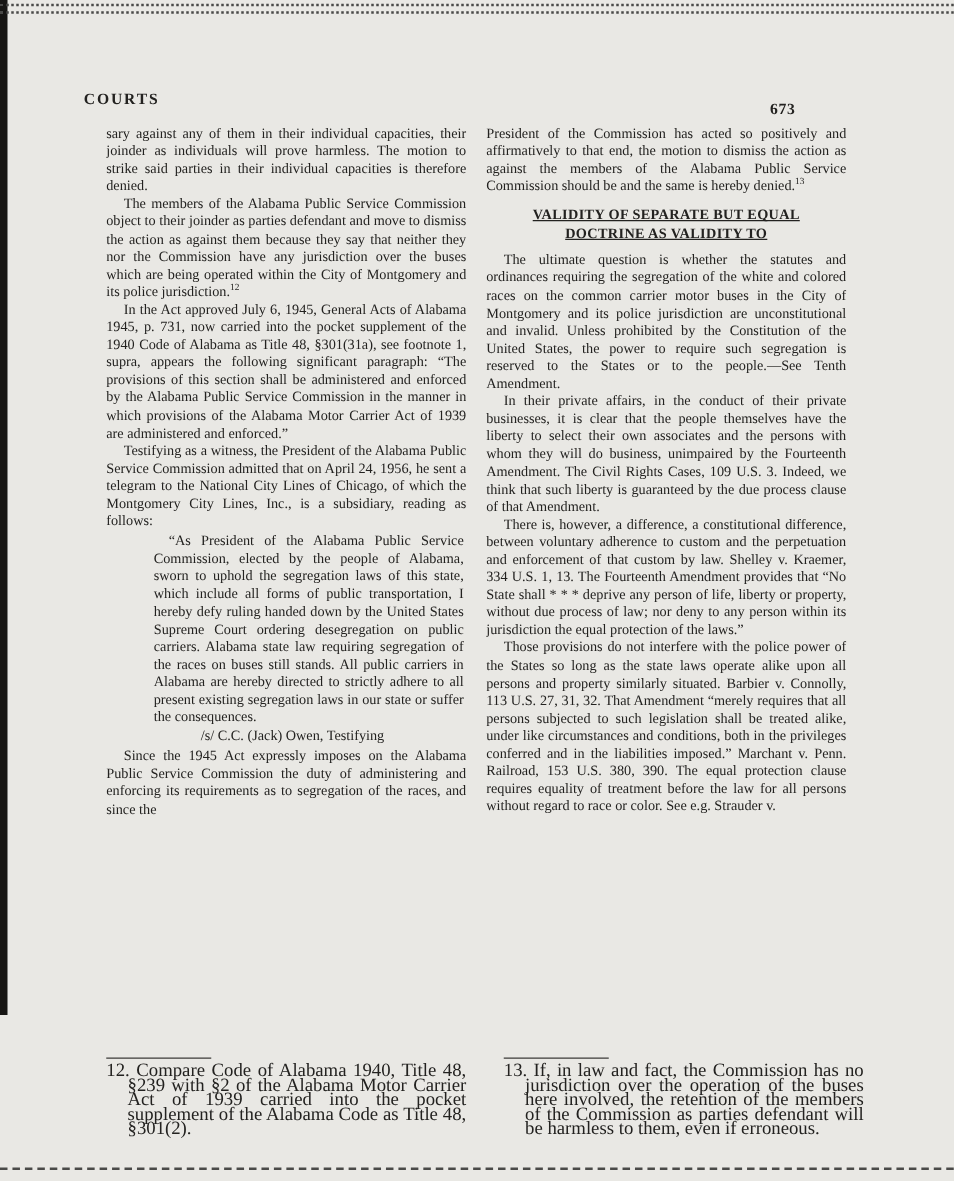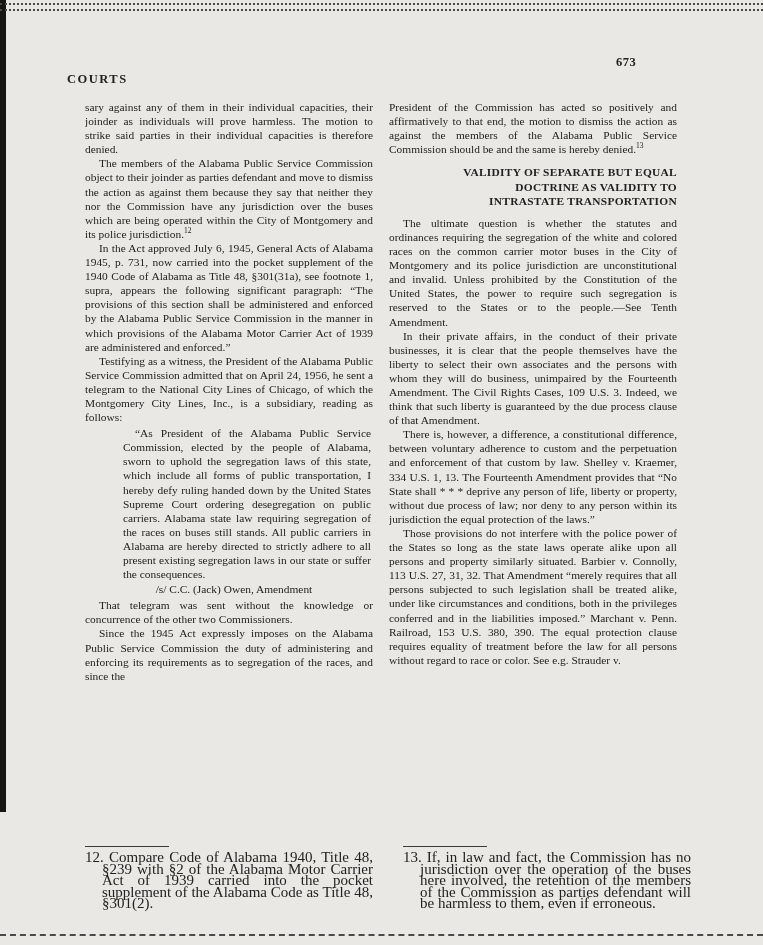--- a/index.html
+++ b/index.html
@@ -38,21 +38,21 @@
     position: absolute;
     top: 72px; left: 85px; width: 592px;
     text-align: left;
     font-weight: bold;
     font-size: 12.5px;
     letter-spacing: 1.5px;
   }
   .running-head .head-title { transform: translateX(-18px); display: inline-block; }
   .page-number {
     position: absolute;
-    top: 55px; left: 616px;
+    top: 80px; left: 616px;
     font-weight: bold;
     font-size: 12.5px;
     letter-spacing: 0.5px;
   }
   .main-col {
     position: absolute;
     top: 100px;
     width: 288px;
     height: 744px;
     overflow: hidden;
@@ -73,26 +73,27 @@
   .blockquote {
     margin: 2px 2px 2px 12px;
   }
   .blockquote p { text-indent: 12px; margin-left: 26px; }
   .signature {
     text-align: center;
     margin-top: 1px;
   }
   .signature .sig-line2 { padding-left: 26px; }
   .section-heading {
-    text-align: right;
+    text-align: center;
     font-weight: bold;
     font-size: 11.4px;
     line-height: 14.5px;
     margin: 9px 0 7px 0;
     letter-spacing: 0.3px;
+    text-decoration: underline;
   }
   .footnote {
     position: absolute;
     top: 846px;
     width: 288px;
     font-size: 15px;
     line-height: 11.6px;
     text-align: justify;
   }
   .fn-left  { left: 85px; }
@@ -121,33 +122,31 @@
 <div class="page-number">673</div>
 
 <div class="main-col col-left">
   <p class="no-indent">sary against any of them in their individual capacities, their joinder as individuals will prove harmless.  The motion to strike said parties in their individual capacities is therefore denied.</p>
   <p><span>The members of the Alabama Public Service Commission object to their joinder as parties defendant and move to dismiss the action as against them because they say that neither they nor the Commission have any jurisdiction over the buses which are being operated within the City of Montgomery and its police jurisdiction.</span><sup class="fn-ref">12</sup></p>
   <p>In the Act approved July 6, 1945, General Acts of Alabama 1945, p. 731, now carried into the pocket supplement of the 1940 Code of Alabama as Title 48, §301(31a), see footnote 1, supra, appears the following significant paragraph: “The provisions of this section shall be administered and enforced by the Alabama Public Service Commission in the manner in which provisions of the Alabama Motor Carrier Act of 1939 are administered and enforced.”</p>
   <p>Testifying as a witness, the President of the Alabama Public Service Commission admitted that on April 24, 1956, he sent a telegram to the National City Lines of Chicago, of which the Montgomery City Lines, Inc., is a subsidiary, reading as follows:</p>
   <div class="blockquote">
     <p class="no-indent" style="text-indent:12px">“As President of the Alabama Public Service Commission, elected by the people of Alabama, sworn to uphold the segregation laws of this state, which include all forms of public transportation, I hereby defy ruling handed down by the United States Supreme Court ordering desegregation on public carriers.  Alabama state law requiring segregation of the races on buses still stands.  All public carriers in Alabama are hereby directed to strictly adhere to all present existing segregation laws in our state or suffer the consequences.</p>
     <div class="signature">
-      <div class="sig-line1">/s/ C.C. (Jack) Owen, Amendment</div>
+      <div class="sig-line1">/s/ C.C. (Jack) Owen, Testifying</div>
     </div>
   </div>
-  <p>That telegram was sent without the knowledge or concurrence of the other two Commissioners.</p>
   <p>Since the 1945 Act expressly imposes on the Alabama Public Service Commission the duty of administering and enforcing its requirements as to segregation of the races, and since the</p>
 </div>
 
 <div class="main-col col-right">
   <p class="no-indent"><span>President of the Commission has acted so positively and affirmatively to that end, the motion to dismiss the action as against the members of the Alabama Public Service Commission should be and the same is hereby denied.</span><sup class="fn-ref">13</sup></p>
   <div class="section-heading">
     <div>VALIDITY OF SEPARATE BUT EQUAL</div>
     <div>DOCTRINE AS VALIDITY TO</div>
-    <div>INTRASTATE TRANSPORTATION</div>
   </div>
   <p>The ultimate question is whether the statutes and ordinances requiring the segregation of the white and colored races on the common carrier motor buses in the City of Montgomery and its police jurisdiction are unconstitutional and invalid.  Unless prohibited by the Constitution of the United States, the power to require such segregation is reserved to the States or to the people.—See Tenth Amendment.</p>
   <p>In their private affairs, in the conduct of their private businesses, it is clear that the people themselves have the liberty to select their own associates and the persons with whom they will do business, unimpaired by the Fourteenth Amendment.  The Civil Rights Cases, 109 U.S. 3.  Indeed, we think that such liberty is guaranteed by the due process clause of that Amendment.</p>
   <p>There is, however, a difference, a constitutional difference, between voluntary adherence to custom and the perpetuation and enforcement of that custom by law.  Shelley v. Kraemer, 334 U.S. 1, 13.  The Fourteenth Amendment provides that “No State shall * * * deprive any person of life, liberty or property, without due process of law; nor deny to any person within its jurisdiction the equal protection of the laws.”</p>
   <p>Those provisions do not interfere with the police power of the States so long as the state laws operate alike upon all persons and property similarly situated.  Barbier v. Connolly, 113 U.S. 27, 31, 32.  That Amendment “merely requires that all persons subjected to such legislation shall be treated alike, under like circumstances and conditions, both in the privileges conferred and in the liabilities imposed.”  Marchant v. Penn. Railroad, 153 U.S. 380, 390.  The equal protection clause requires equality of treatment before the law for all persons without regard to race or color.  See e.g. Strauder v.</p>
 </div>
 
 <div class="footnote fn-left">
   <div class="fn-rule"></div>
   <p>12. Compare Code of Alabama 1940, Title 48, §239 with §2 of the Alabama Motor Carrier Act of 1939 carried into the pocket supplement of the Alabama Code as Title 48, §301(2).</p>

